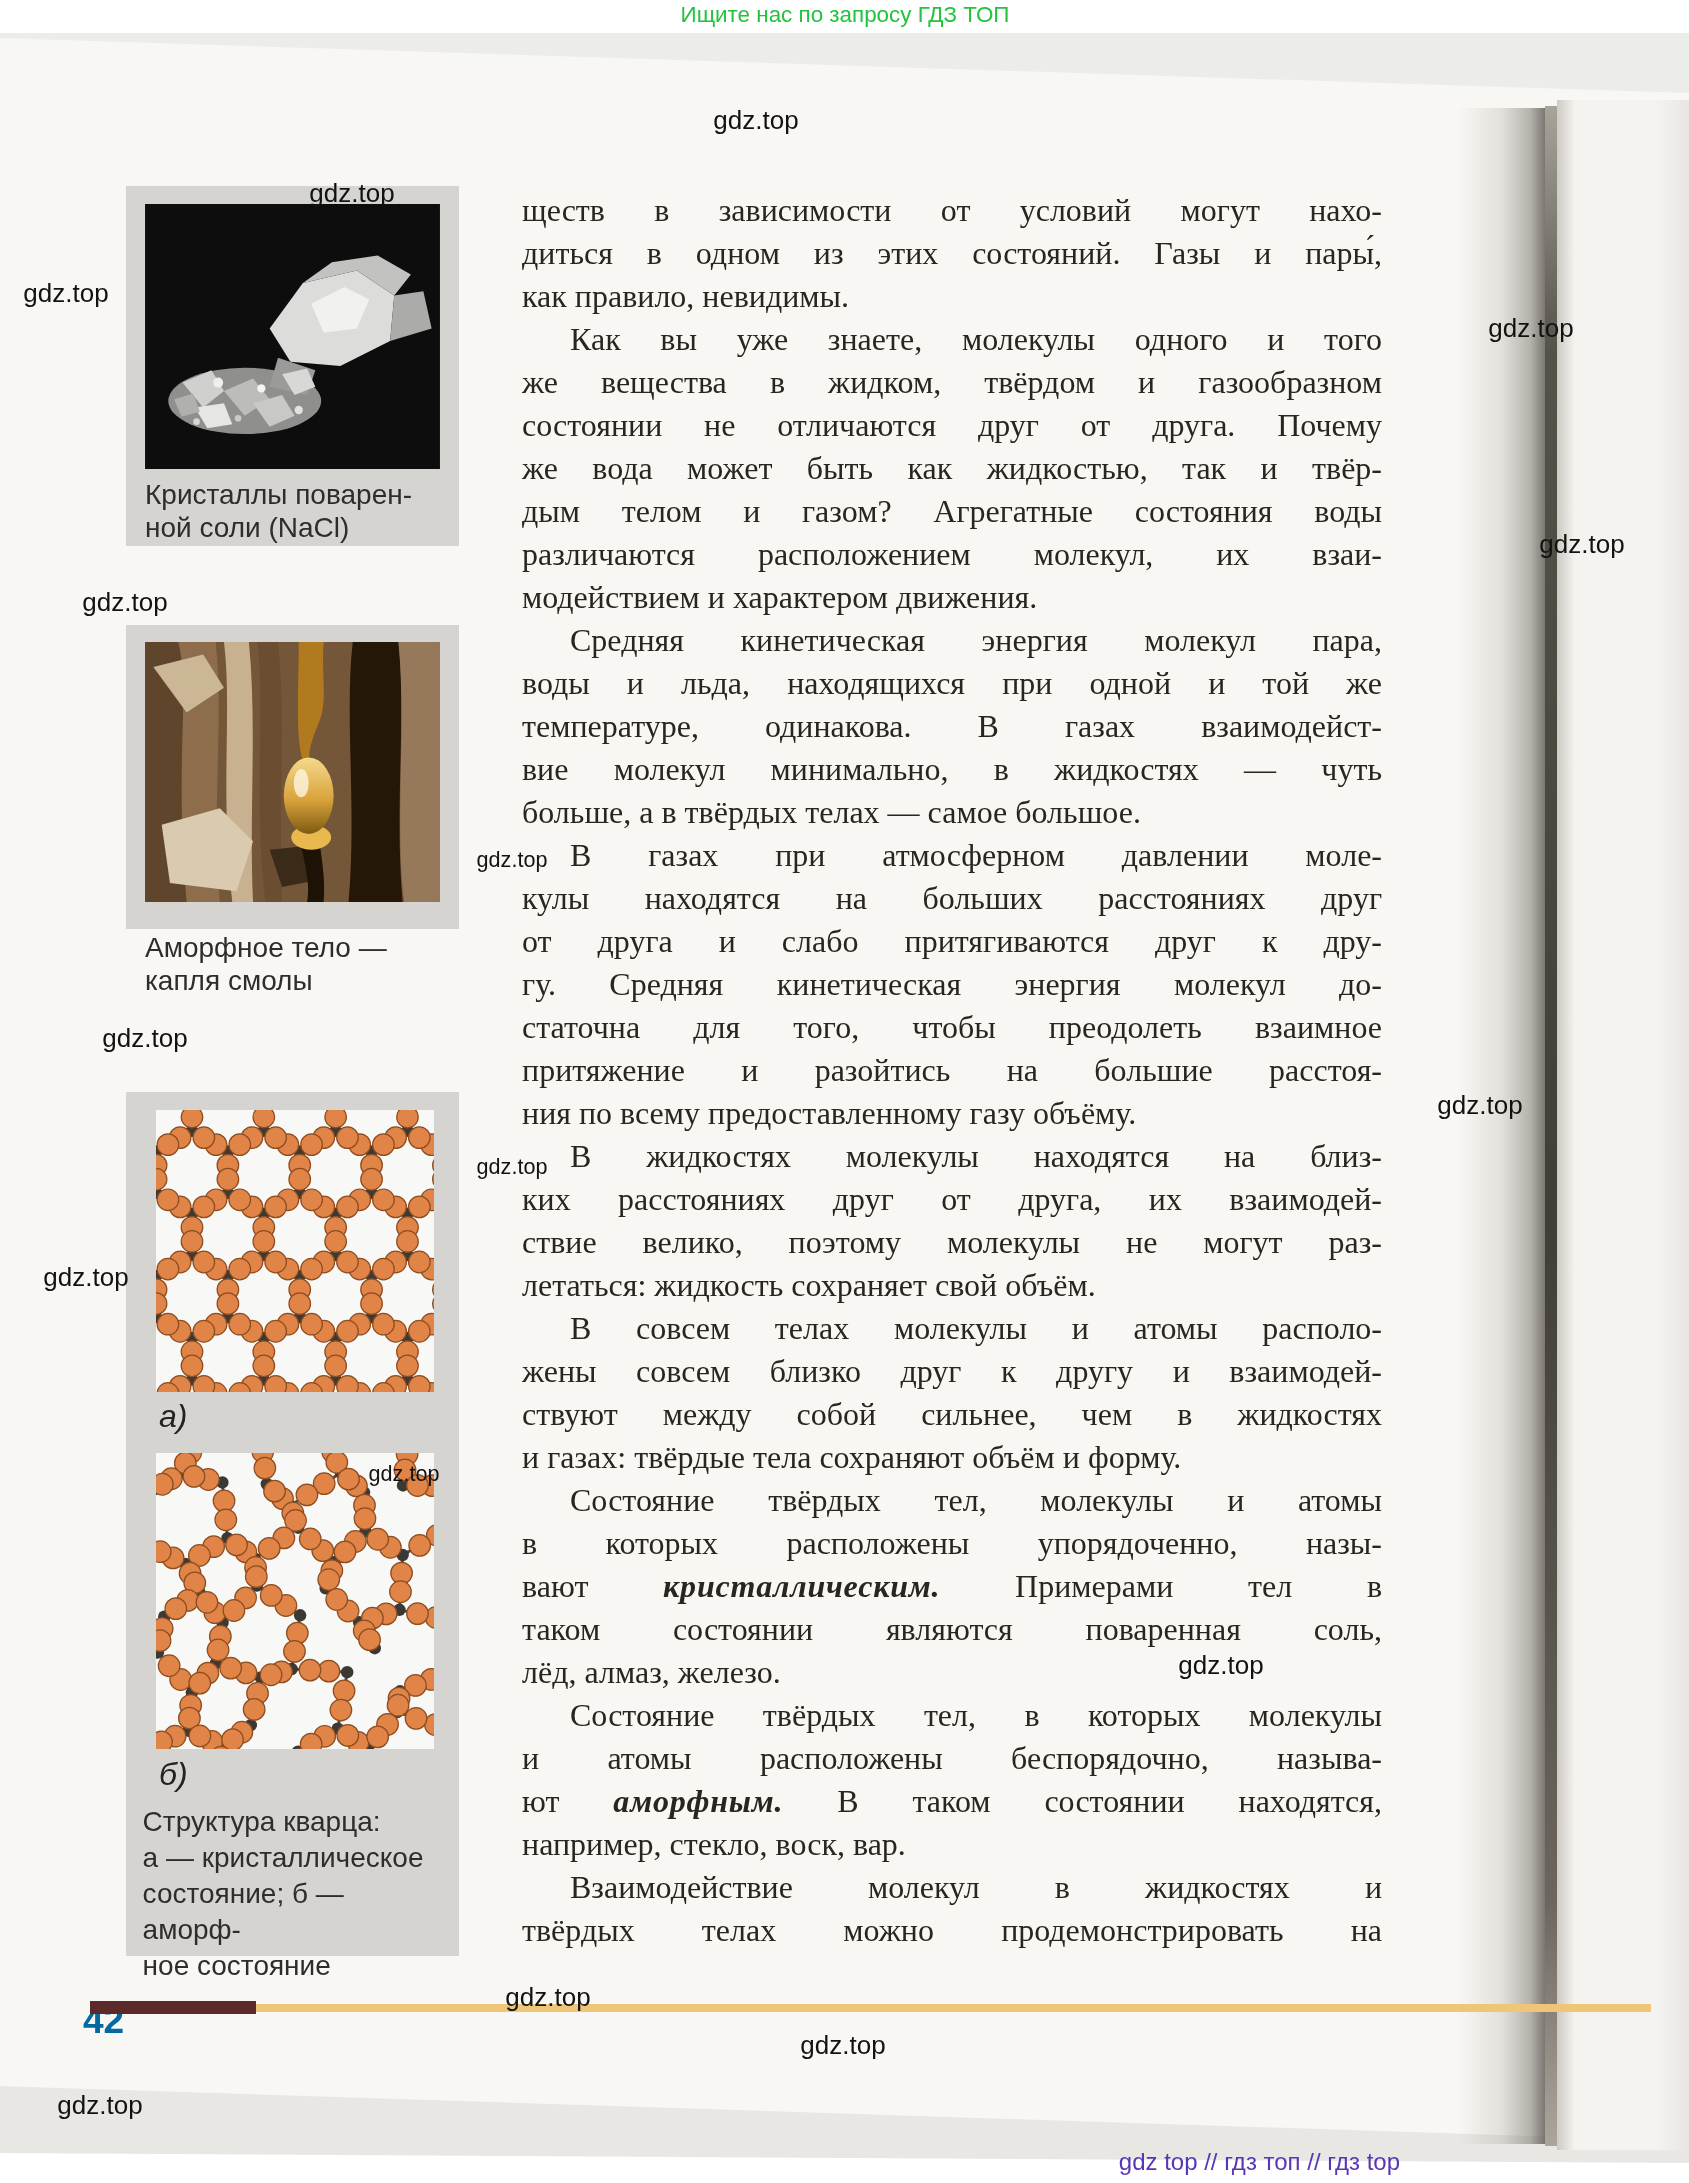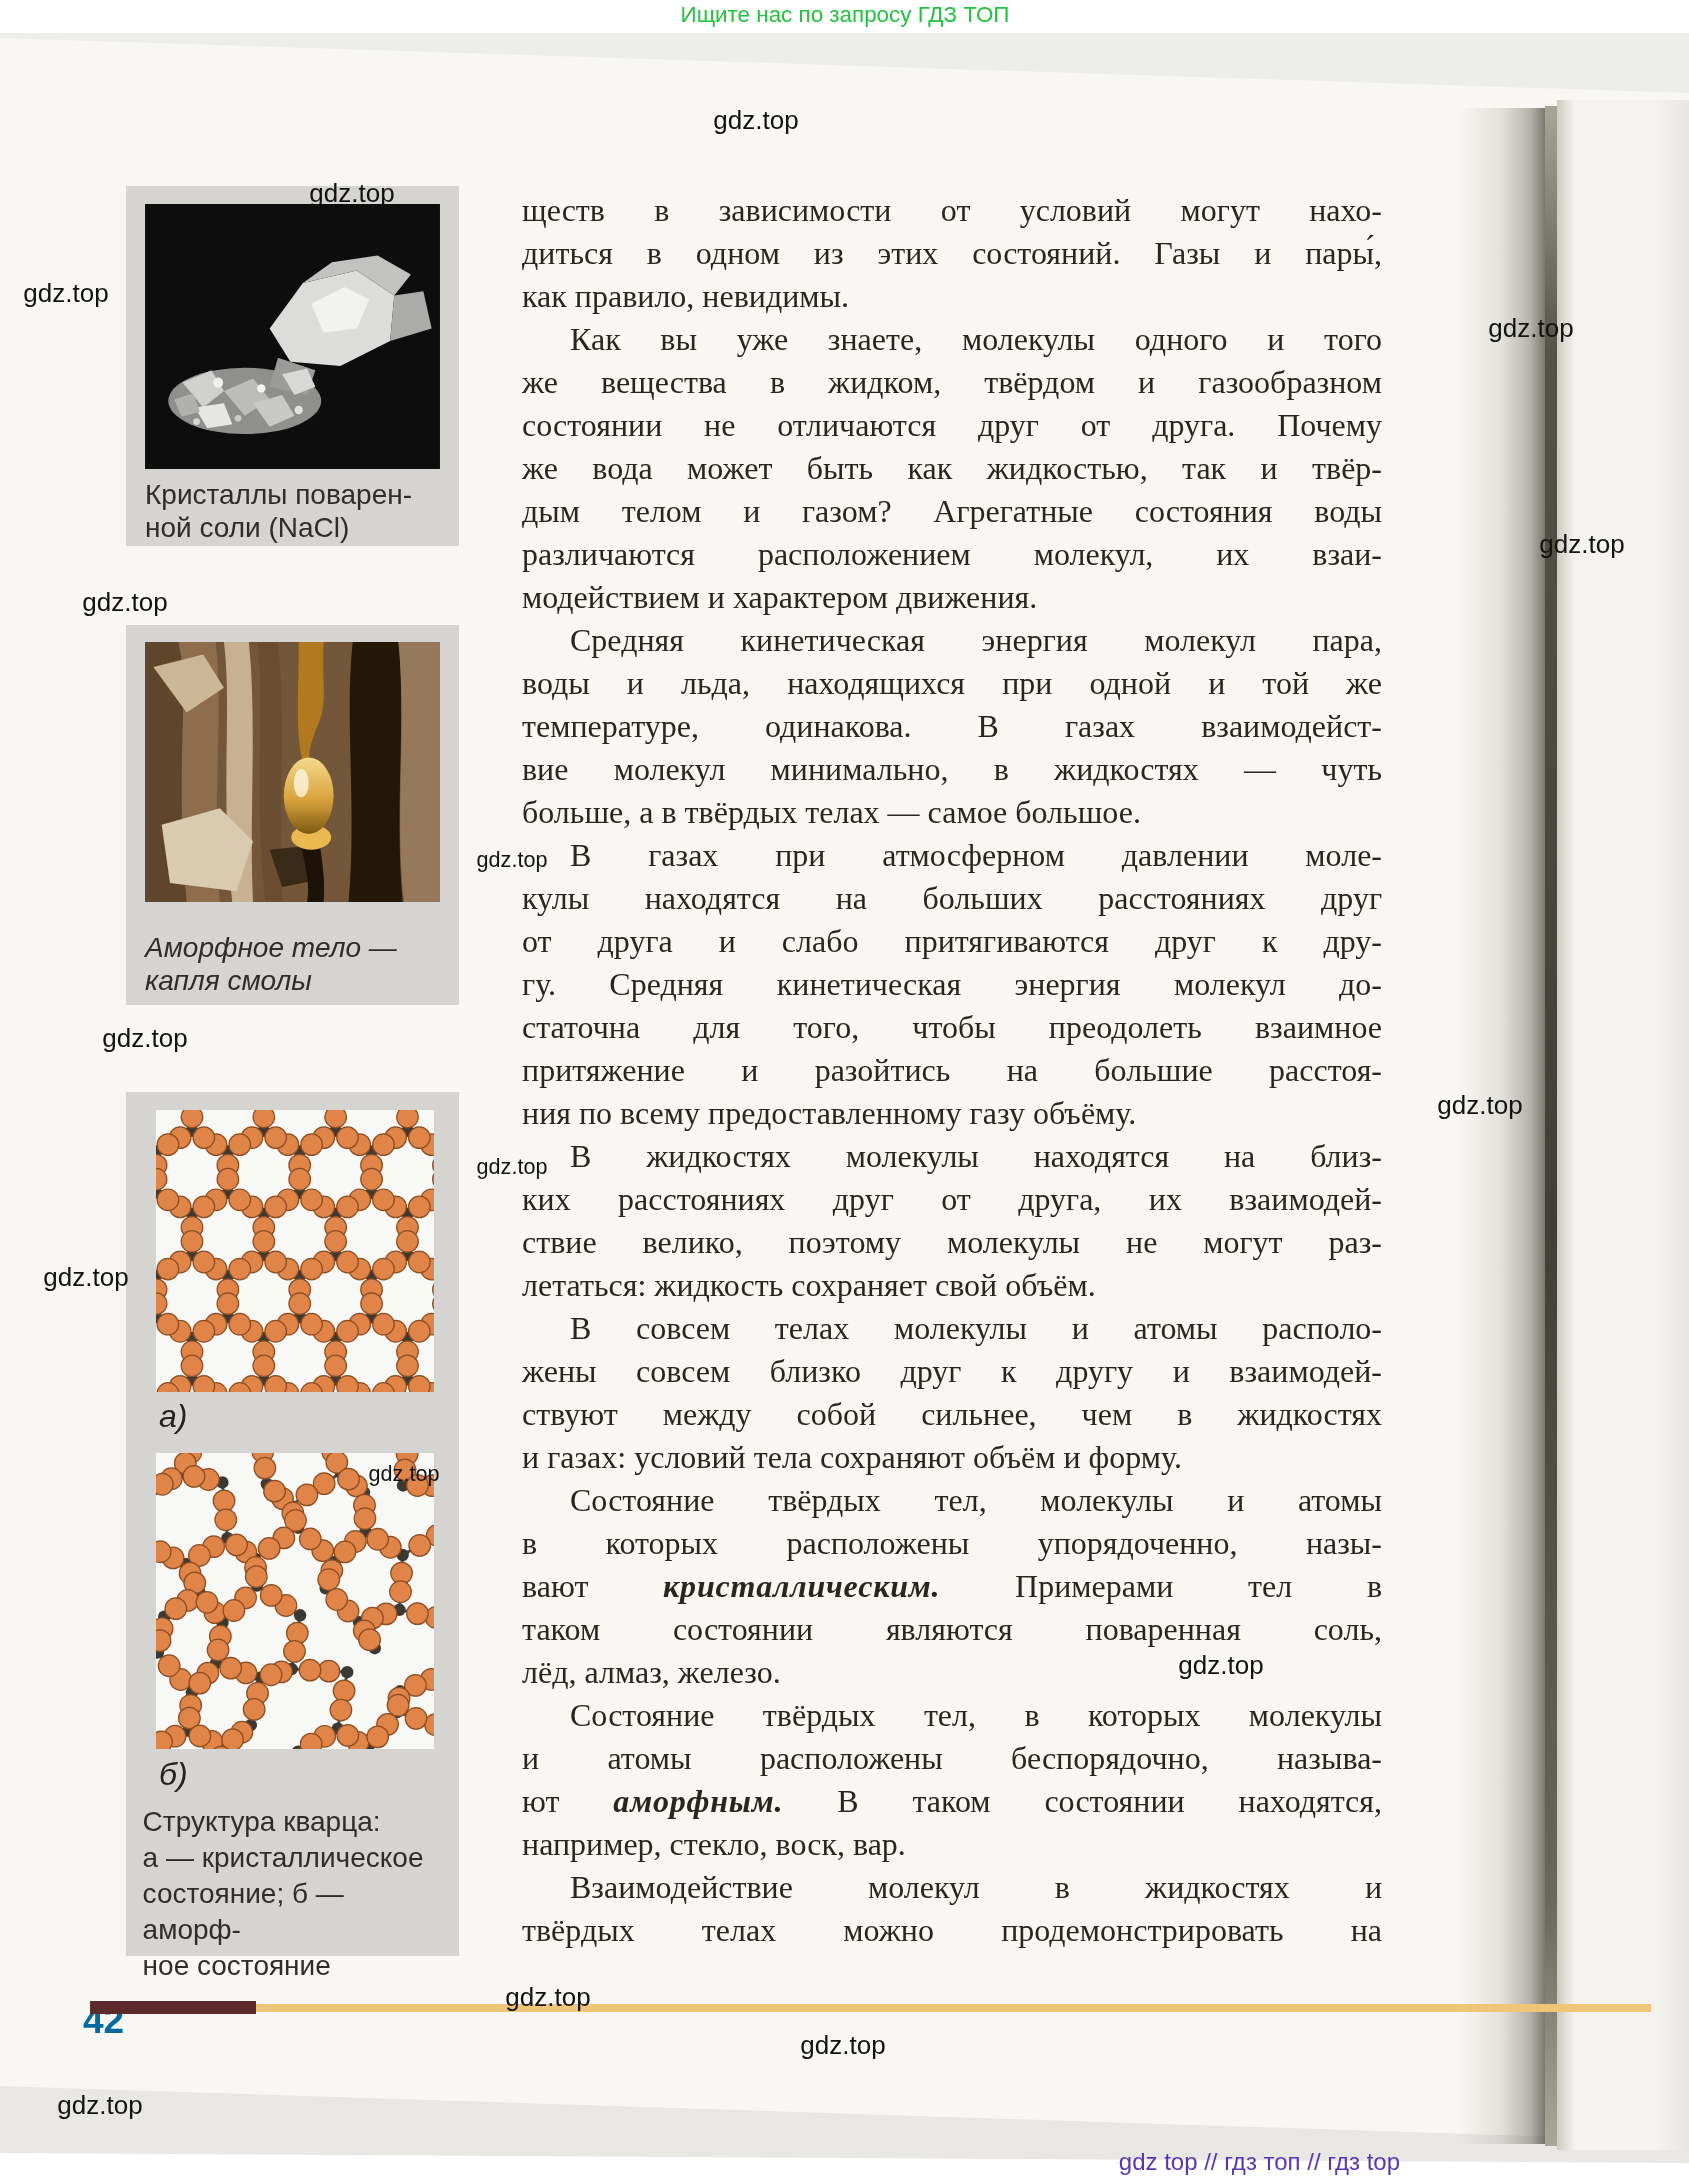--- a/index.html
+++ b/index.html
@@ -18,21 +18,21 @@
      background:linear-gradient(to right,rgba(130,125,112,0) 0%,rgba(125,120,108,0.18) 50%,rgba(100,95,85,0.45) 82%,rgba(75,72,64,0.75) 100%);}
   #fold-line{position:absolute;left:1545px;top:106px;width:12.5px;height:2040px;
      background:linear-gradient(to bottom,#a8a49a,#55524a 12%,#413e37 55%,#6b675e 88%,#aaa69c);}
   #next-page{position:absolute;left:1557px;top:100px;width:133px;height:2050px;
      background:linear-gradient(to right,#cecbc3 0,#f4f3ef 18px,#f4f3ef 98px,#e7e6e2 133px);}
   
   #promo{position:absolute;left:0;top:1.7px;width:1690px;text-align:center;font-size:22.4px;color:#22c33d;}
   
   .panel{position:absolute;left:126px;width:333px;background:#d5d4d0;}
   #panel-salt{top:186px;height:360px;}
-  #panel-resin{top:625px;height:380px;font-style:italic;}
+  #panel-resin{top:625px;height:304px;}
   #panel-quartz{top:1092px;height:864px;}
   .photo{position:absolute;left:19px;display:block;}
   .fig-caption{position:absolute;left:19px;width:299px;font-size:28px;line-height:33px;color:#2e2d2b;}
   .q-box{position:absolute;left:30px;width:278px;background:#f8f8f6;}
   .q-label{position:absolute;left:33px;font-style:italic;font-size:32px;color:#23221f;}
   #quartz-caption{position:absolute;left:16.6px;top:712px;width:307px;font-size:28px;line-height:36px;color:#2e2d2b;}
   
   #text-col{position:absolute;left:522px;top:189px;width:860px;color:#28261f;}
   .bline{height:43px;font-family:"Liberation Serif",serif;font-size:32px;line-height:43px;
          text-align:justify;white-space:normal;}
@@ -1551,21 +1551,21 @@
       <div class="bline">статочна для того, чтобы преодолеть взаимное</div>
       <div class="bline">притяжение и разойтись на большие расстоя-</div>
       <div class="bline last">ния по всему предоставленному газу объёму.</div>
       <div class="bline ind">В жидкостях молекулы находятся на близ-</div>
       <div class="bline">ких расстояниях друг от друга, их взаимодей-</div>
       <div class="bline">ствие велико, поэтому молекулы не могут раз-</div>
       <div class="bline last">летаться: жидкость сохраняет свой объём.</div>
       <div class="bline ind">В совсем телах молекулы и атомы располо-</div>
       <div class="bline">жены совсем близко друг к другу и взаимодей-</div>
       <div class="bline">ствуют между собой сильнее, чем в жидкостях</div>
-      <div class="bline last">и газах: условий тела сохраняют объём и форму.</div>
+      <div class="bline last">и газах: твёрдые тела сохраняют объём и форму.</div>
       <div class="bline ind">Состояние твёрдых тел, молекулы и атомы</div>
       <div class="bline">в которых расположены упорядоченно, назы-</div>
       <div class="bline"><span>вают </span><span class="bi">кристаллическим.</span><span> Примерами тел в</span></div>
       <div class="bline">таком состоянии являются поваренная соль,</div>
       <div class="bline last">лёд, алмаз, железо.</div>
       <div class="bline ind">Состояние твёрдых тел, в которых молекулы</div>
       <div class="bline">и атомы расположены беспорядочно, называ-</div>
       <div class="bline"><span>ют </span><span class="bi">аморфным.</span><span> В таком состоянии находятся,</span></div>
       <div class="bline last">например, стекло, воск, вар.</div>
       <div class="bline ind">Взаимодействие молекул в жидкостях и</div>

